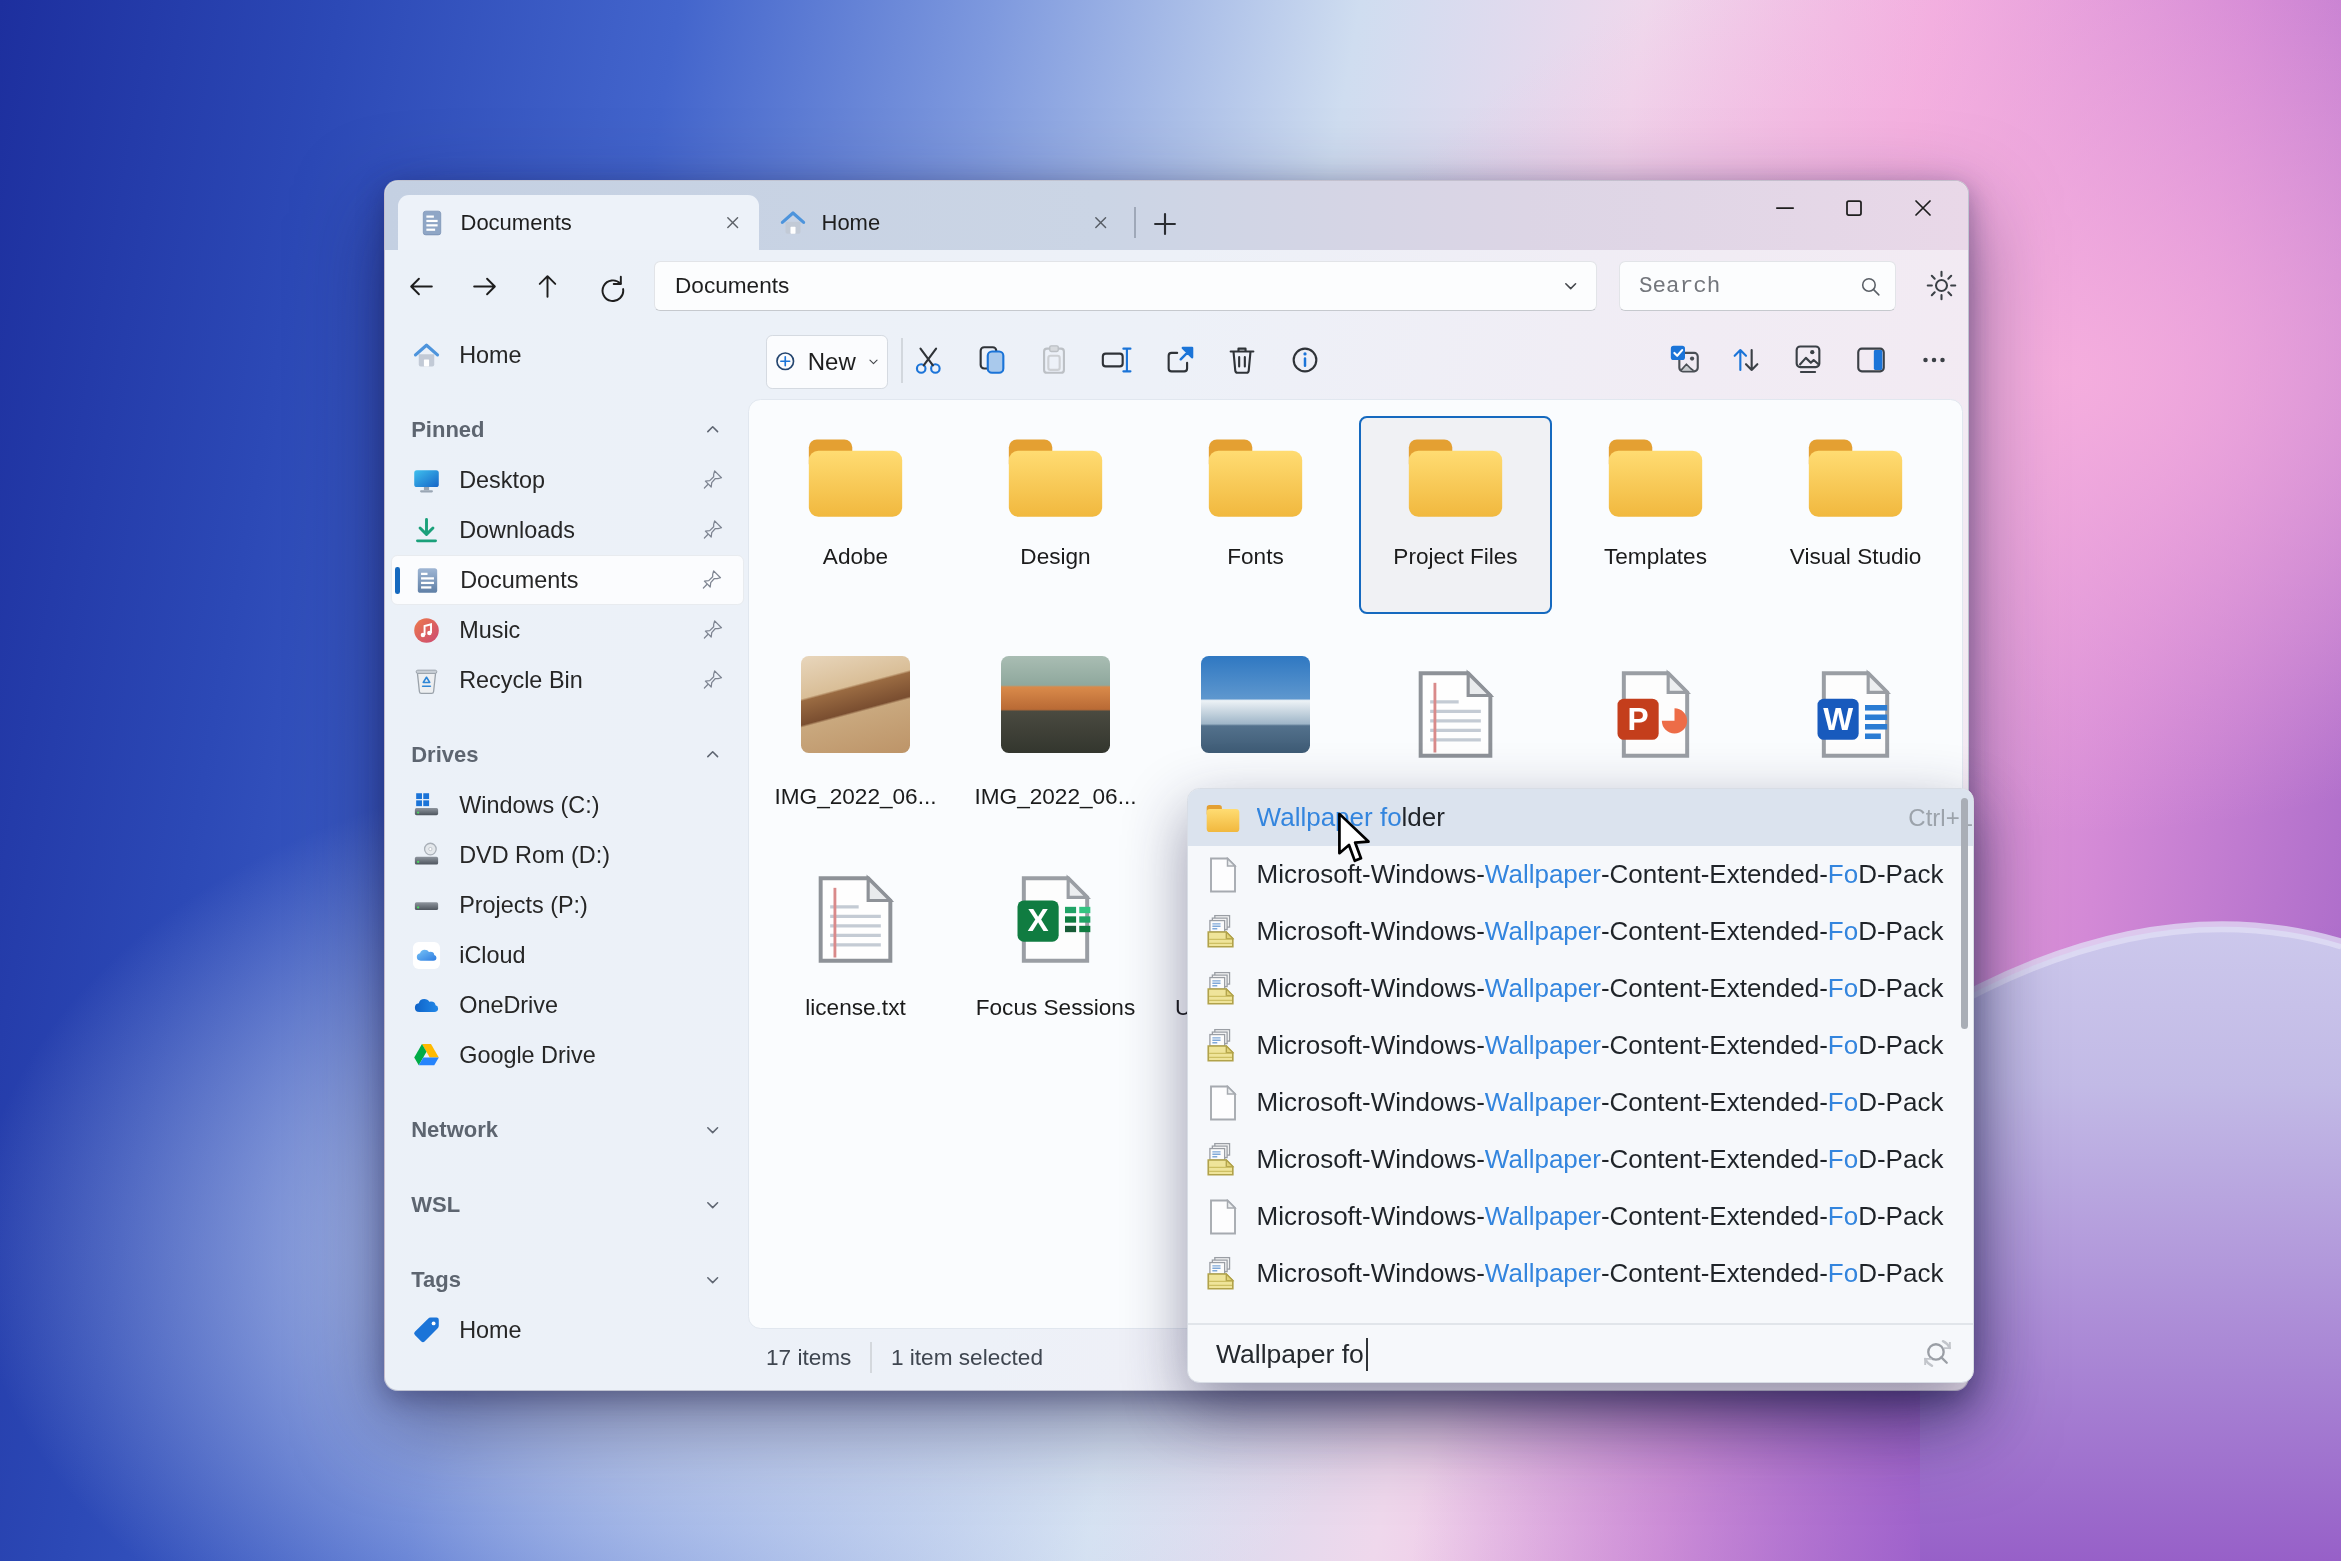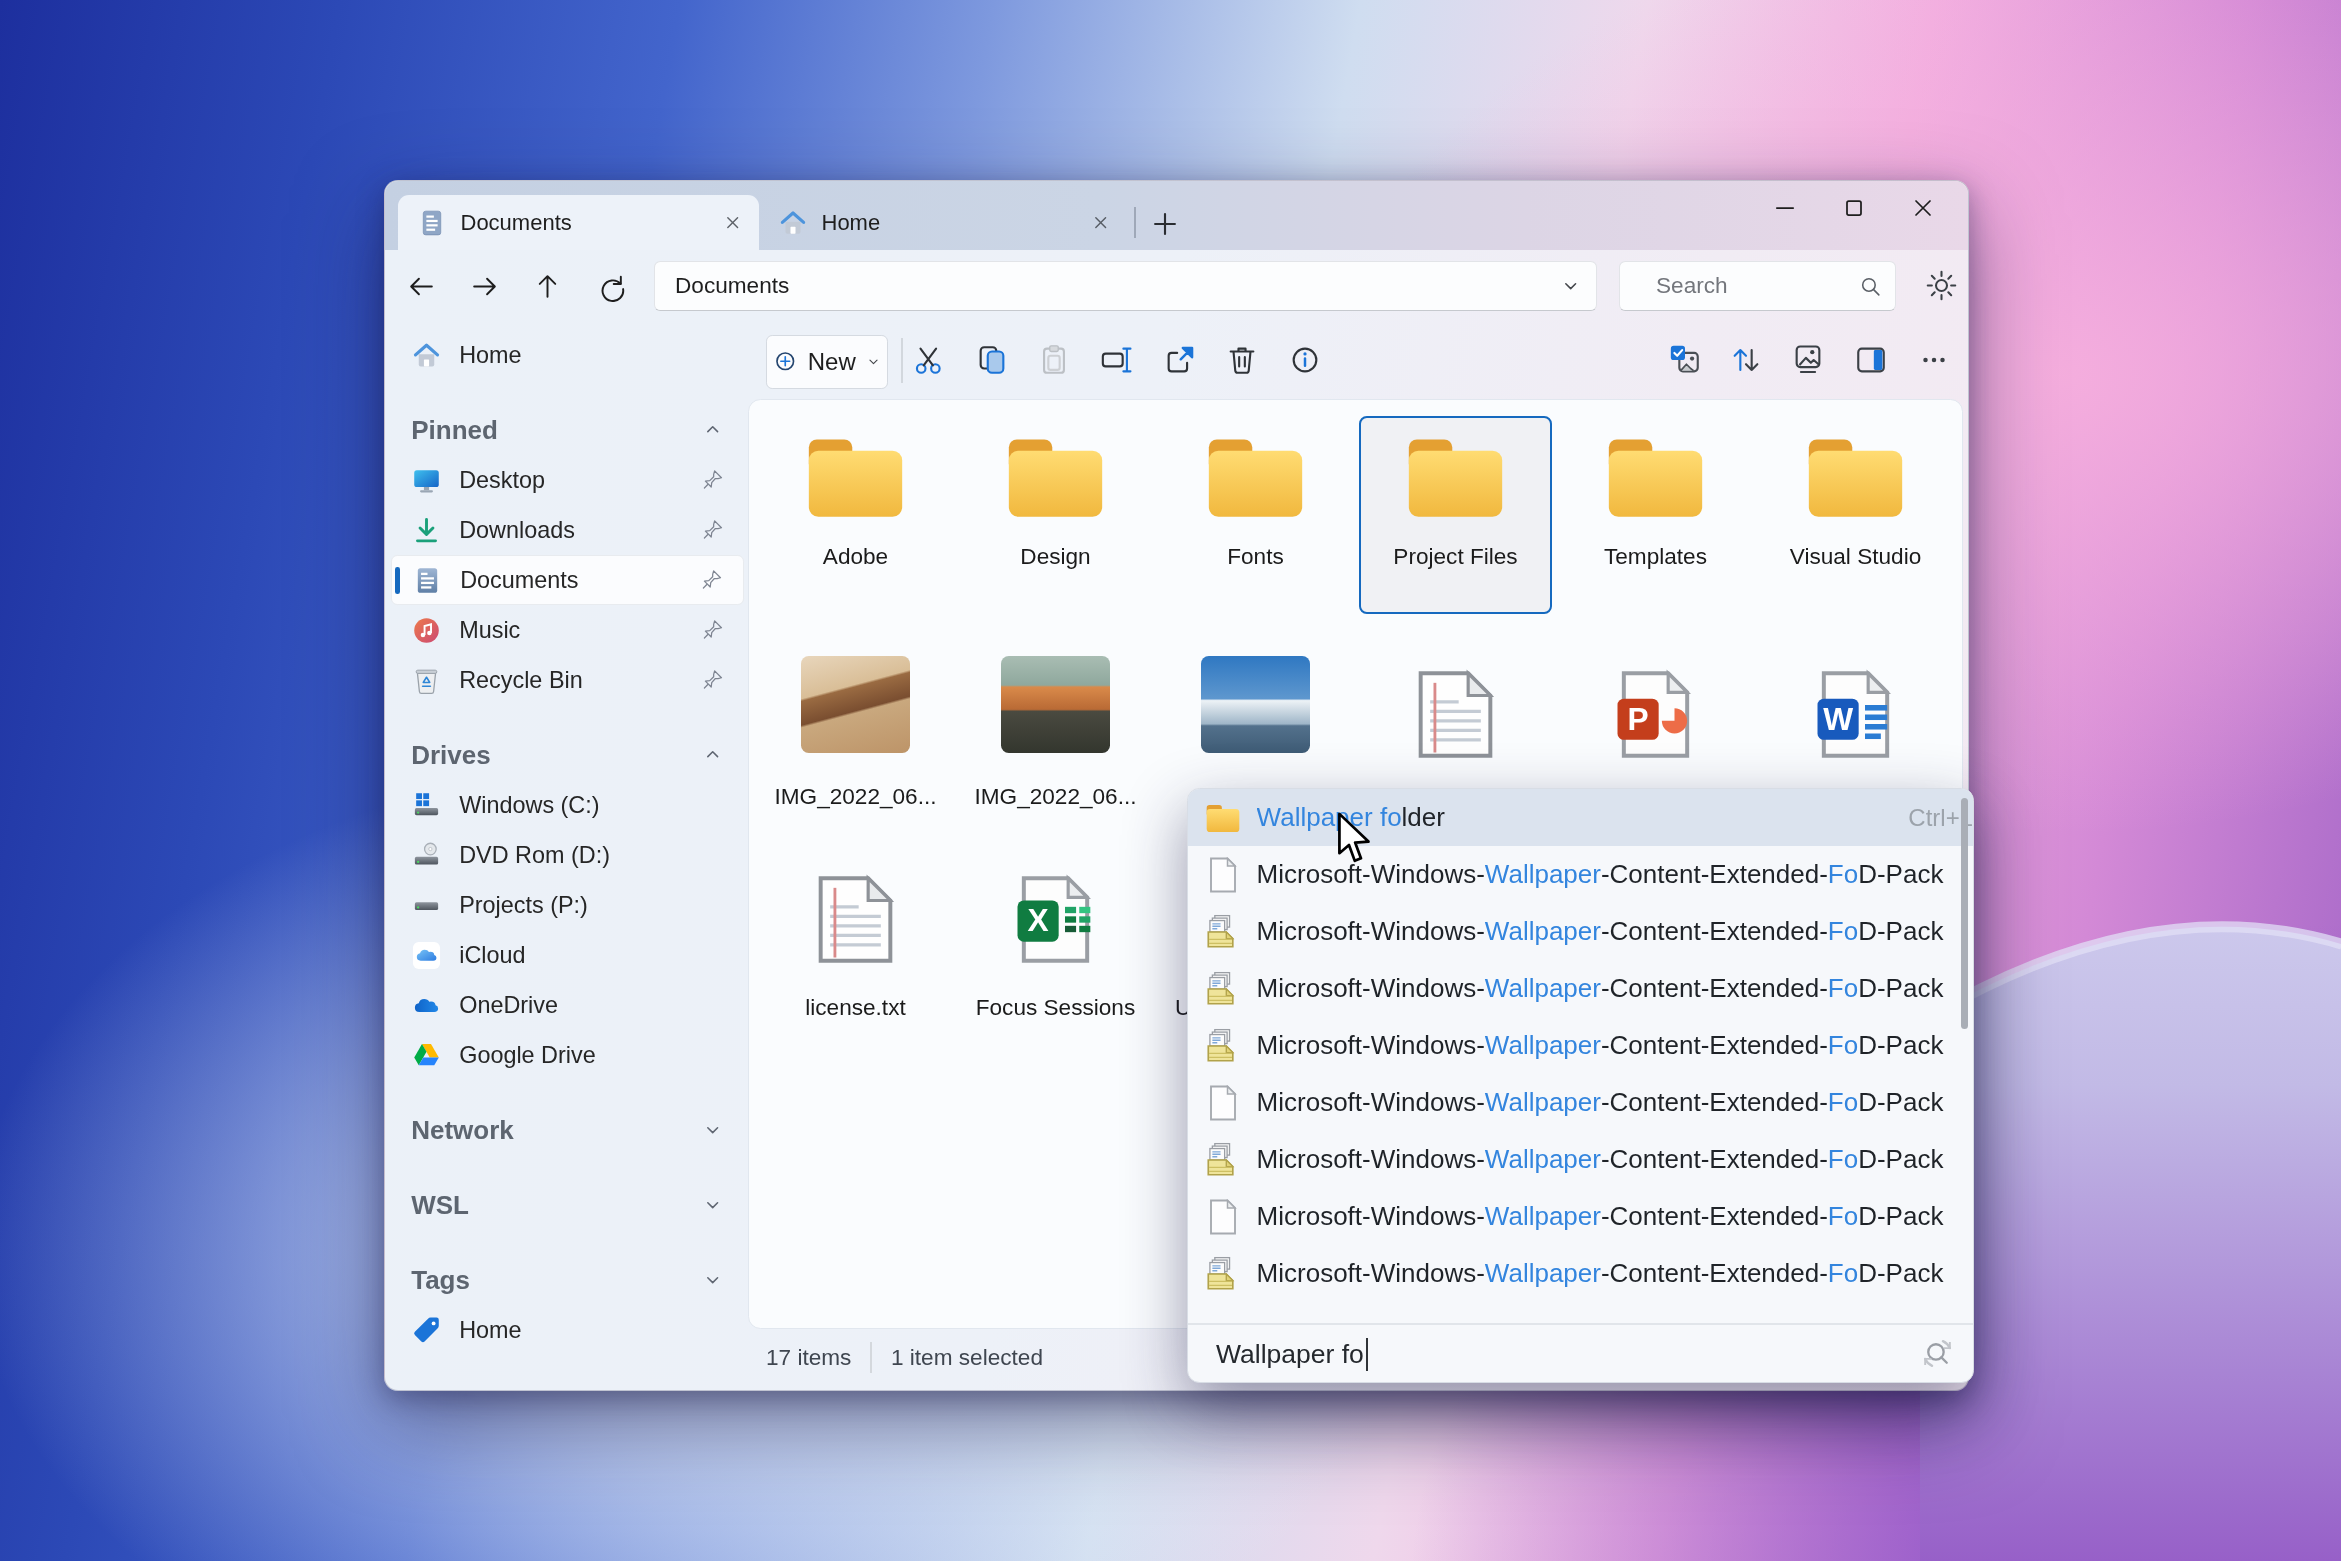--- a/index.html
+++ b/index.html
@@ -35,42 +35,42 @@
   #navrow{position:absolute;left:0;top:69px;right:0;height:72px;display:flex;align-items:center;}
   .navbtn{width:44px;height:44px;margin-left:19px;display:flex;align-items:center;justify-content:center;}
   .navbtn:first-child{margin-left:14px;}
   .navbtn span{width:31px;height:31px;display:block;}
   #addressbar{position:absolute;left:269px;top:11px;width:941px;height:48px;background:#FCFDFE;border:0.8px solid #E2E4E8;
     border-bottom-color:#C6C9CE;border-radius:6.2px;display:flex;align-items:center;}
   #addressbar .addr-text{margin-left:20px;font-size:22.6px;color:#1E1E1E;flex:1;}
   #addressbar .chev{width:23.4px;height:23.4px;margin-right:14px;}
   #searchbox{position:absolute;left:1234px;top:11px;width:275px;height:48px;background:#FCFDFE;border:0.8px solid #E2E4E8;
     border-bottom-color:#C6C9CE;border-radius:6.2px;display:flex;align-items:center;}
-  #searchbox .ph{margin-left:36px;font-size:22.6px;color:#73767C;flex:1;}
+  #searchbox .ph{margin-left:19px;font-size:22.6px;color:#73767C;flex:1;font-family:Liberation Mono, monospace;}
   #searchbox .mag{width:25px;height:25px;margin-right:12.5px;}
   #gearbtn{position:absolute;left:1532px;top:11px;width:48px;height:48px;display:flex;align-items:center;justify-content:center;}
   #gearbtn span{width:33px;height:33px;display:block;}
 
   
   #toolbar{position:absolute;left:0;top:141px;right:0;height:78px;}
   #newbtn{position:absolute;left:381px;top:12.5px;width:120px;height:52px;background:rgba(255,255,255,.78);
     border:0.8px solid #D5DAE1;border-radius:6.2px;display:flex;align-items:center;justify-content:center;gap:9.4px;}
   #newbtn .np{width:26.5px;height:26.5px;} #newbtn .nc{width:17px;height:17px;}
   #newbtn .nl{font-size:24px;color:#1E1E1E;}
   #tb-sep{position:absolute;left:516px;top:15.6px;width:1.6px;height:45px;background:#D2D7DD;}
   .tbtn{position:absolute;top:13.3px;width:50px;height:50px;display:flex;align-items:center;justify-content:center;}
   .tbtn span{width:34px;height:34px;display:block;}
 
   
   #sidebar{position:absolute;left:6.2px;top:149px;width:353px;}
   .sb-row{position:relative;height:50px;display:flex;align-items:center;padding-left:20px;box-sizing:border-box;}
   .sb-row.header{margin-top:25px;}
   .sb-row .sb-icon{width:31px;height:31px;flex:0 0 auto;}
   .sb-row .sb-label{margin-left:17px;font-size:23.4px;color:#262626;white-space:nowrap;flex:1;}
-  .sb-row.header .sb-label{margin-left:0;font-size:26px;font-weight:bold;color:#5D6570;}
+  .sb-row.header .sb-label{margin-left:0;font-size:22px;font-weight:bold;color:#5D6570;}
   .sb-chev{width:23.4px;height:23.4px;margin-right:20px;}
   .sb-pin{width:23.4px;height:23.4px;margin-right:20px;opacity:.85;}
   .sb-accent{display:none;}
   .sb-row.selected{background:#FBFCFE;border:0.8px solid #E8EBEF;border-radius:6.2px;}
   .sb-row.selected .sb-accent{display:block;position:absolute;left:3.1px;top:11px;width:4.7px;height:26.5px;border-radius:2.3px;background:#1569BF;}
 
   
   #panel{position:absolute;left:363px;top:218px;width:1215px;height:1109px;}
   #panelbg{position:absolute;left:0;top:0;width:1215px;height:930px;background:#FAFCFE;border:1.6px solid #E1E7EF;
     border-radius:12.5px;box-sizing:border-box;}

